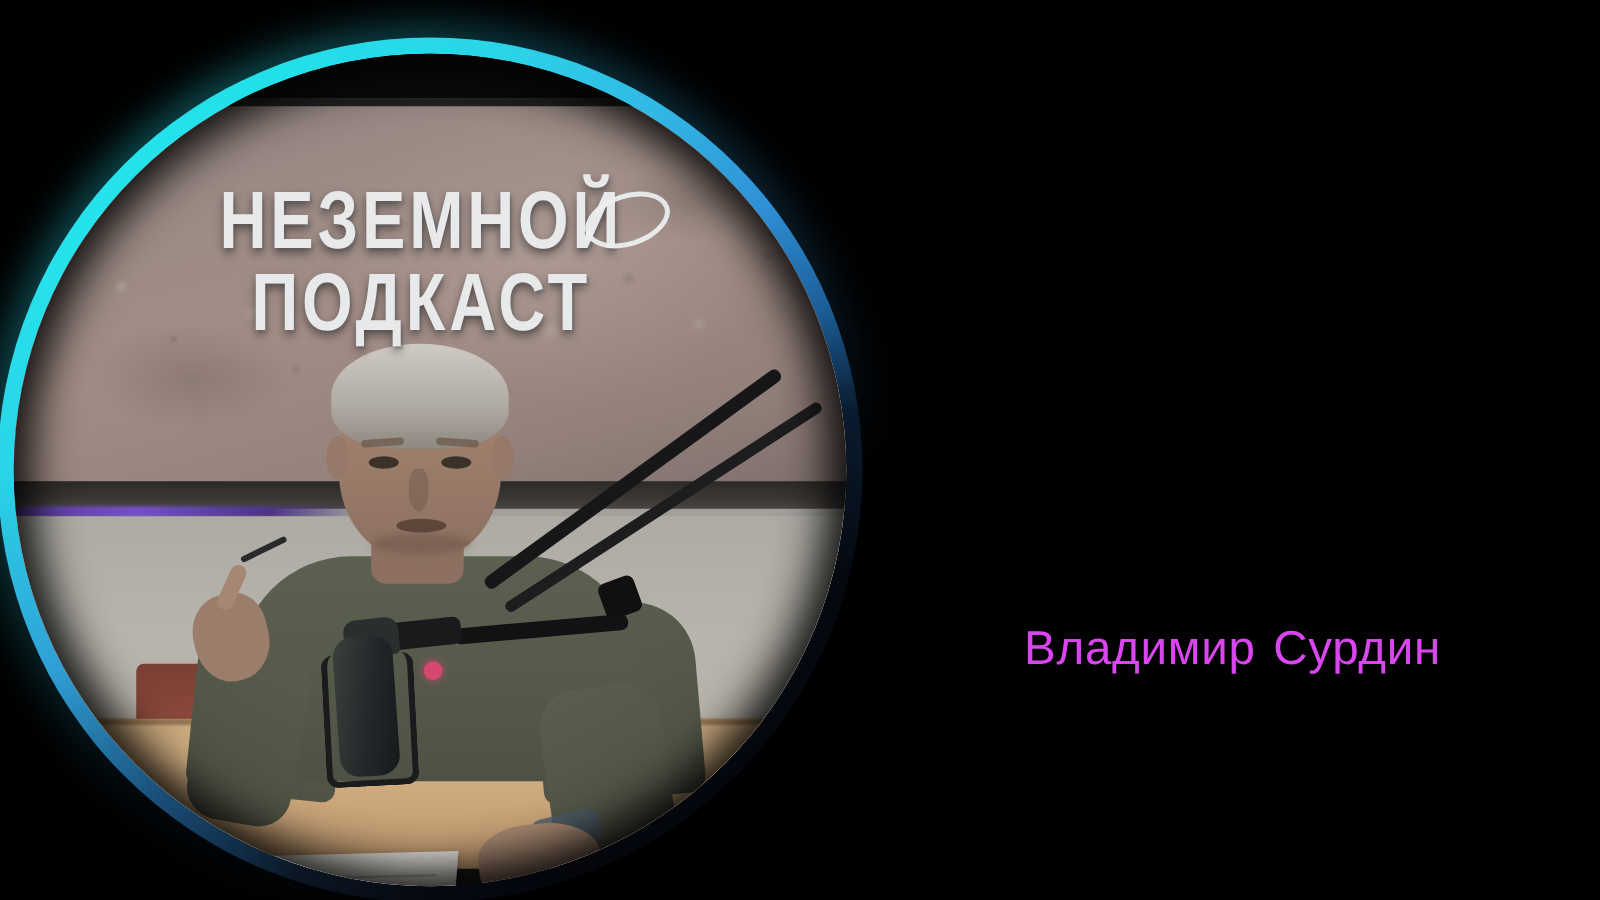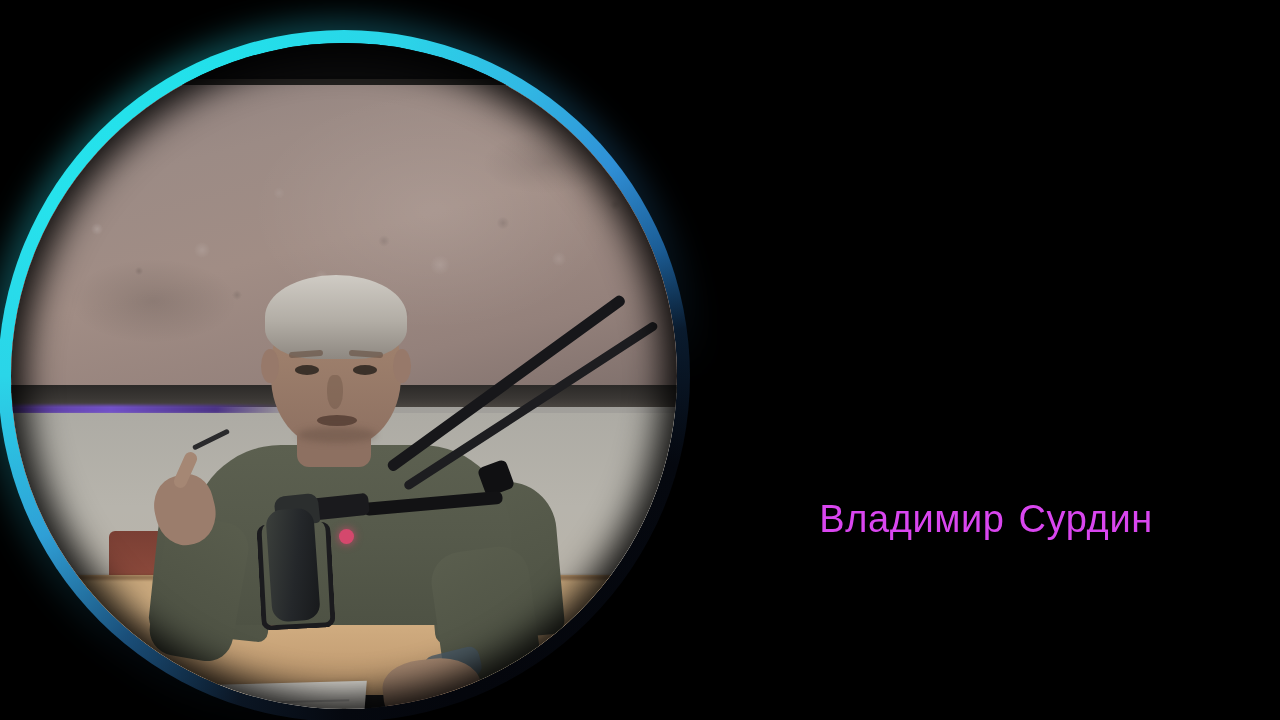--- a/index.html
+++ b/index.html
@@ -539,20 +539,25 @@
         <div class="boom1"></div>
         <div class="boom2"></div>
         <div class="boom-joint"></div>
         <div class="boom3"></div>
         <div class="mic-mount"></div>
         <div class="mic-top"></div>
         <div class="mic-shock"></div>
         <div class="mic-body"></div>
         <div class="mic-led"></div>
 
+        <div class="logo">
+          <div class="logo-line1">НЕЗЕМНОЙ</div>
+          <div class="logo-line2">ПОДКАСТ</div>
+          <div class="logo-planet"></div>
+        </div>
 
       </div>
       <div id="thumb-vignette"></div>
     </div>
   </div>
 
 
   <div id="subtitle-block">
     <div class="subtitle-line"><span>Владимир</span><span class="sub-gap"></span><span>Сурдин</span></div>
   </div>

